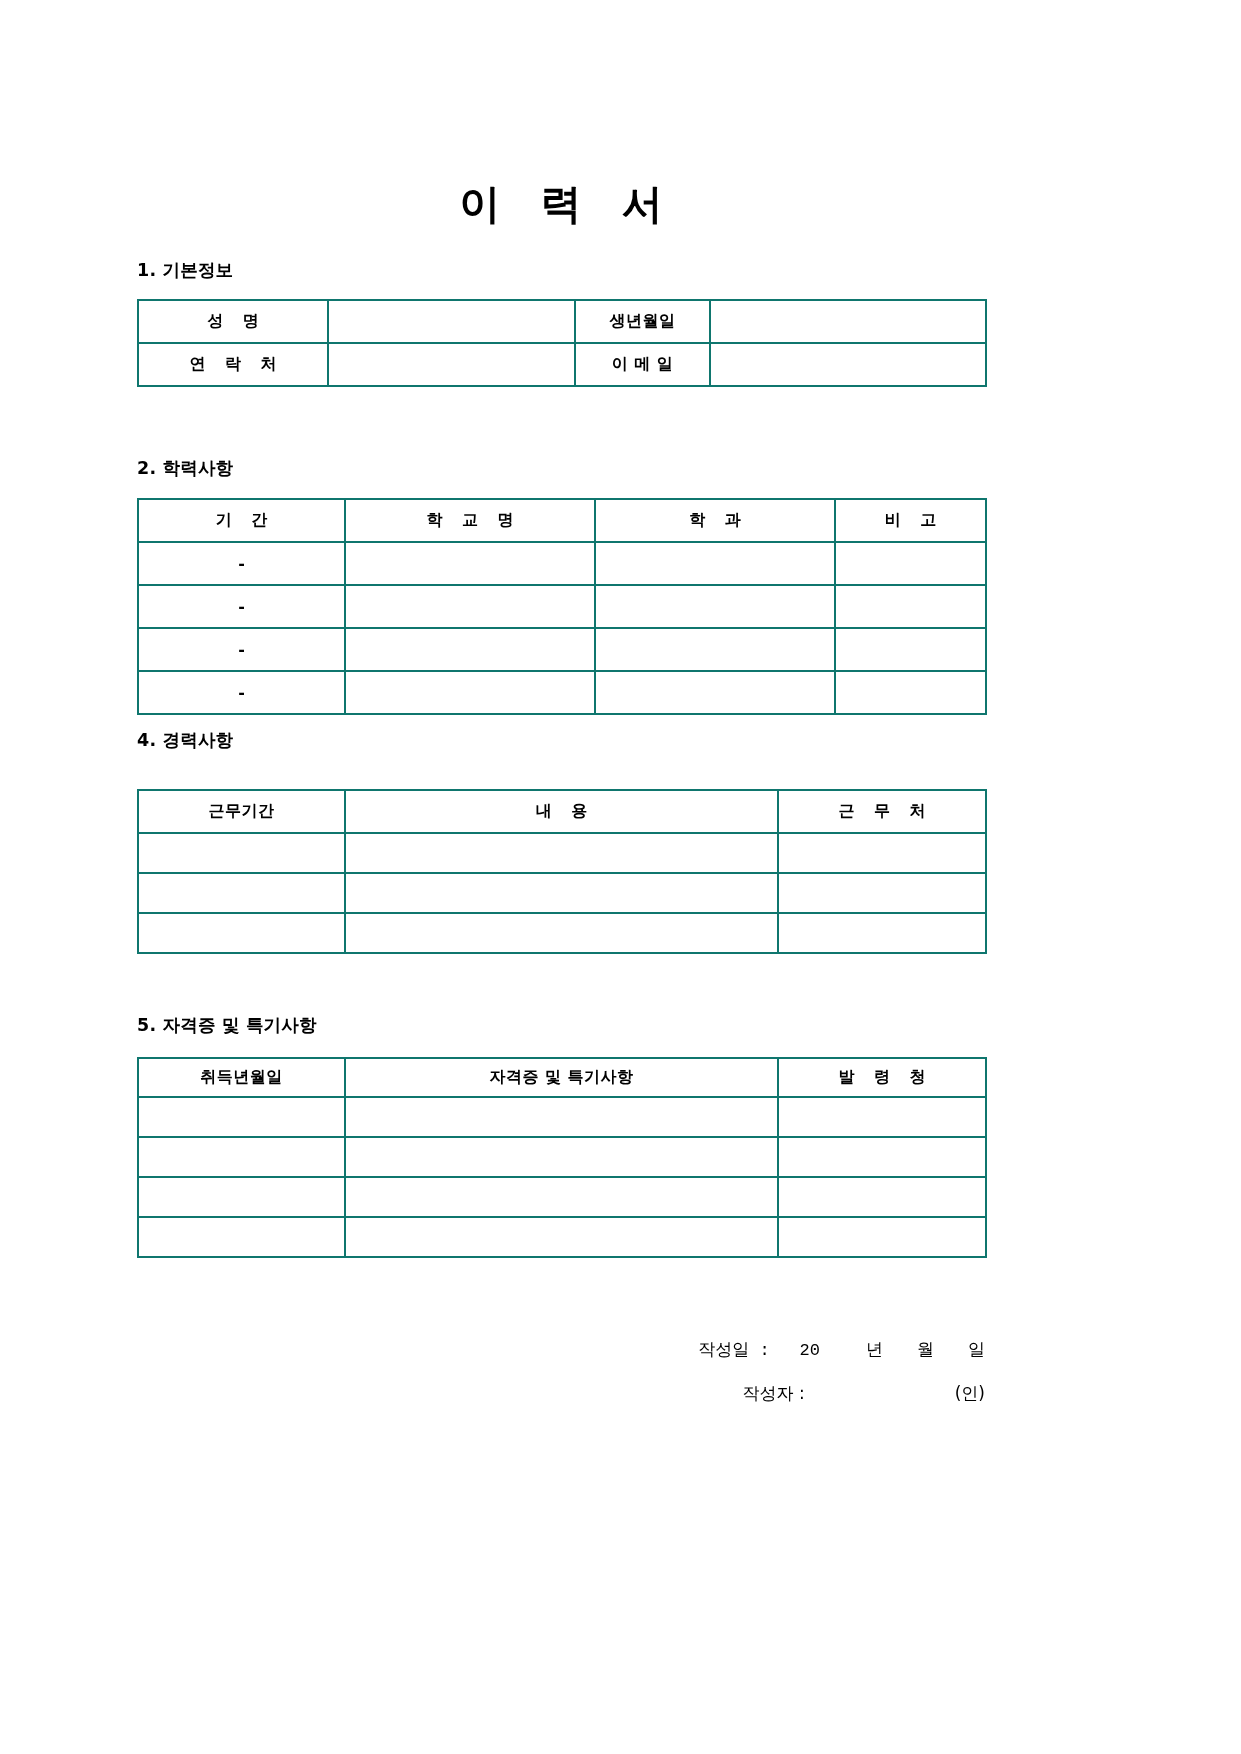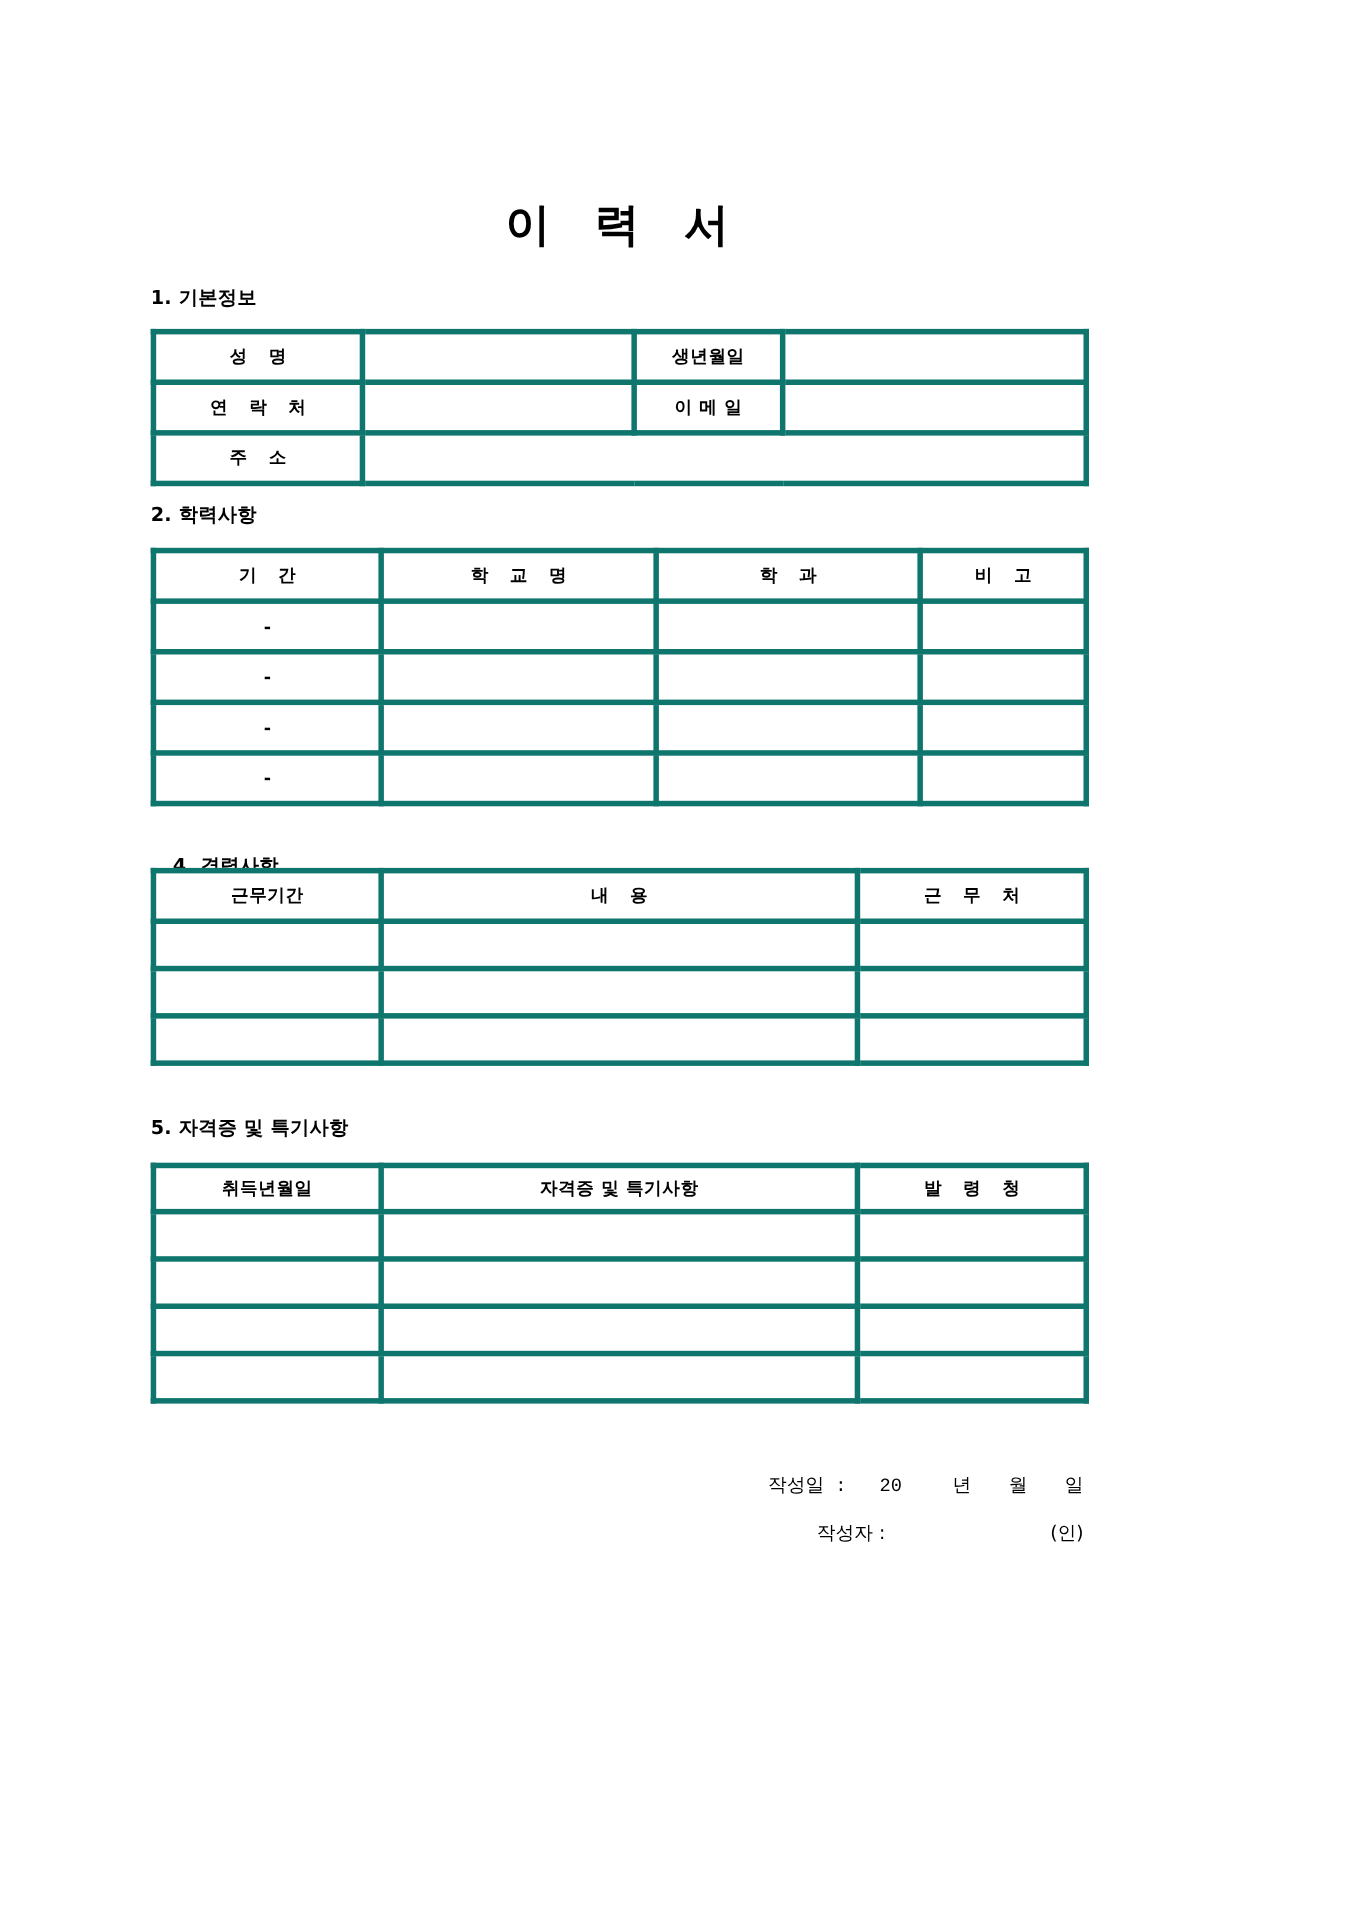--- a/index.html
+++ b/index.html
@@ -52,21 +52,21 @@
 
   
   table.form-table {
     border-collapse: collapse;
     width: 848px;
     table-layout: fixed;
     background: #ffffff;
   }
   table.form-table td,
   table.form-table th {
-    border: 5px solid #0f766e;
+    border: 2px solid #0f766e;
     padding: 0;
     margin: 0;
     text-align: center;
     vertical-align: middle;
     font-size: 16px;
     font-weight: bold;
     color: #000000;
     background: #ffffff;
     overflow: hidden;
   }
@@ -140,24 +140,20 @@
           <td class="cell-blank"></td>
           <td class="cell-label">생년월일</td>
           <td class="cell-blank"></td>
         </tr>
         <tr>
           <td style="height:41px;" class="cell-label sp-mid">연 락 처</td>
           <td class="cell-blank"></td>
           <td class="cell-label">이 메 일</td>
           <td class="cell-blank"></td>
         </tr>
-        <tr>
-          <td style="height:41px;" class="cell-label sp-mid">주    소</td>
-          <td colspan="3" class="cell-blank"></td>
-        </tr>
       </tbody>
     </table>
   </div>
 
   <div class="blk" style="left:137px; top:456px;">
     <div class="section-heading">2. 학력사항</div>
   </div>
 
   <div class="blk" style="left:137px; top:498px;">
     <table class="form-table">
@@ -197,21 +193,21 @@
         <tr>
           <td style="height:41px;" class="dash">-</td>
           <td class="cell-blank"></td>
           <td class="cell-blank"></td>
           <td class="cell-blank"></td>
         </tr>
       </tbody>
     </table>
   </div>
 
-  <div class="blk" style="left:137px; top:775px;margin-left:20px;">
+  <div class="blk" style="left:137px; top:728px;">
     <div class="section-heading">4. 경력사항</div>
   </div>
 
   <div class="blk" style="left:137px; top:789px;">
     <table class="form-table">
       <colgroup>
         <col style="width:207px">
         <col style="width:433px">
         <col style="width:208px">
       </colgroup>

